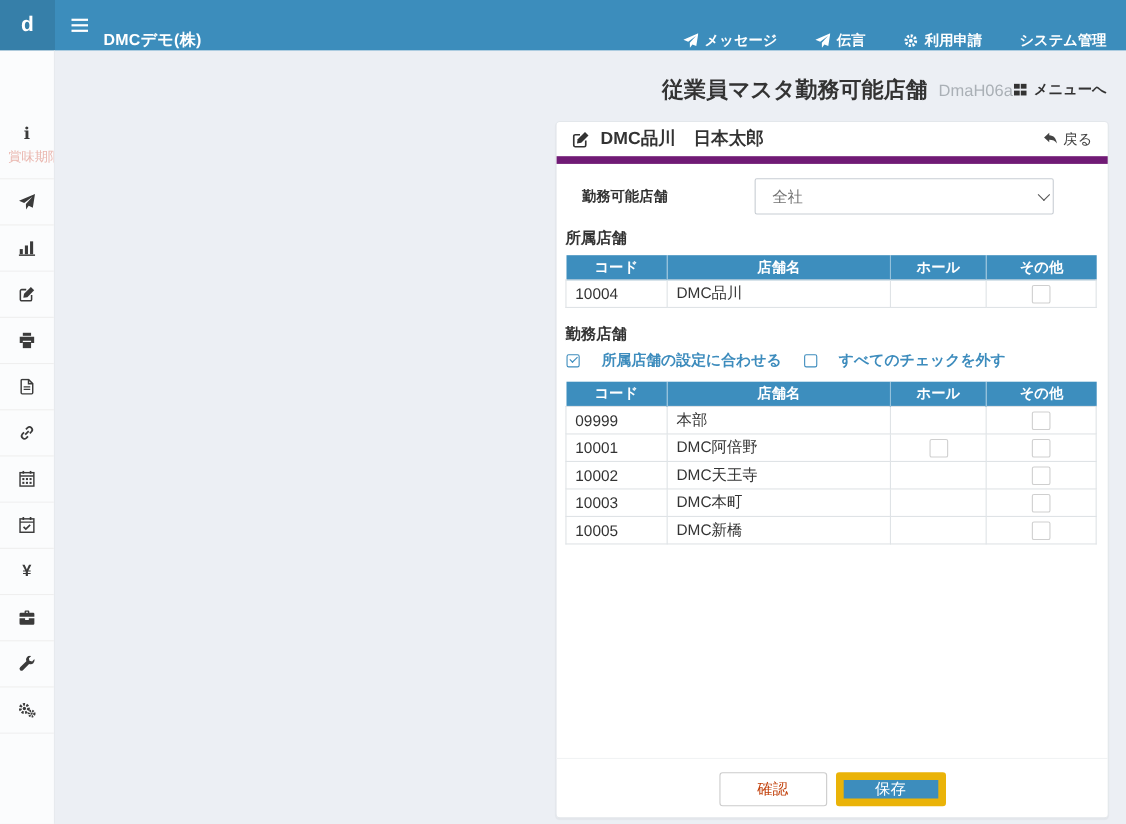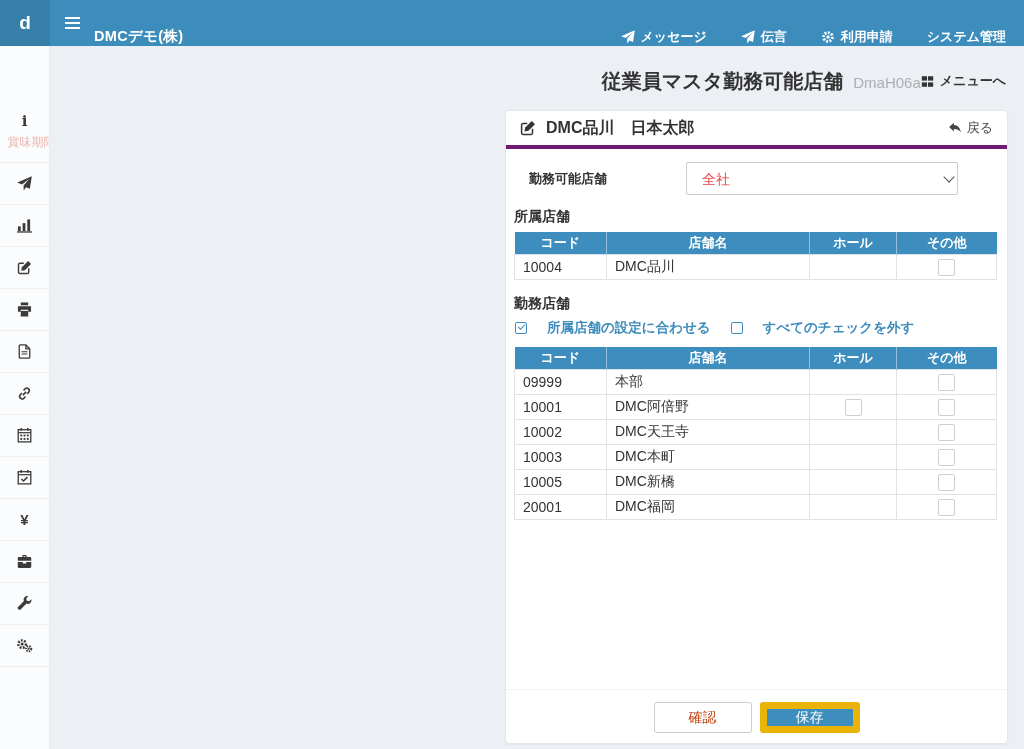--- a/index.html
+++ b/index.html
@@ -45,33 +45,33 @@
   .content-header { flex:0 0 64px; display:flex; align-items:center; padding:6px 2px 0 4px; }
   .page-title { font-size:20px; font-weight:bold; color:#333; }
   .page-code { font-size:15px; color:#aab0b6; margin-left:10px; padding-top:3px; }
   .menu-link { margin-left:auto; display:flex; align-items:center; gap:6px; font-size:13px;
                font-weight:600; color:#333; cursor:pointer; }
 
   .card { background:#fff; border:1px solid #e3e7eb; border-radius:4px; flex:1;
           display:flex; flex-direction:column; margin-bottom:5px; min-height:0;
           box-shadow:0 1px 1px rgba(0,0,0,.04); }
   .card-header { flex:0 0 38px; display:flex; align-items:center; padding:0 14px;
-                 border-bottom:4px solid #701a75; }
+                 border-bottom:7px solid #701a75; }
   .record-title { display:flex; align-items:center; gap:10px; font-size:16px; font-weight:bold;
                   color:#333; }
   .back-link { margin-left:auto; display:flex; align-items:center; gap:5px; font-size:13px;
                color:#444; cursor:pointer; }
 
   .card-body { flex:1; padding:7px 10px 0 8px; overflow:hidden; }
 
   .form-row { display:flex; align-items:center; padding-left:15px; margin:6px 0 13px 0; }
   .form-label { width:157px; font-size:13px; font-weight:bold; color:#333; }
   .select-wrap { position:relative; width:280px; }
   .select-wrap select { width:272px; height:33px; border:1px solid #c8cdd3; border-radius:2px;
-      background:#fff; font-size:14px; color:#ef4444; padding:0 30px 0 15px;
+      background:#fff; font-size:14px; color:#737373; padding:0 30px 0 15px;
       appearance:none; -webkit-appearance:none; outline:none;
       font-family:"Liberation Sans","DejaVu Sans",sans-serif; }
   .select-wrap .chev { position:absolute; right:13px; top:11px; width:8px; height:8px;
       border-right:1.6px solid #555; border-bottom:1.6px solid #555; transform:rotate(45deg);
       pointer-events:none; }
 
   .section-label { font-size:14px; font-weight:bold; color:#333; margin:2px 0 6px 0; }
   .section-label.work { margin-top:15px; }
 
   .work-options { display:flex; gap:20px; margin:4px 0 10px 1px; }
@@ -366,26 +366,20 @@
                 <td>DMC本町</td>
                 <td class="c"></td>
                 <td class="c"><span class="checkbox"></span></td>
               </tr>
               <tr>
                 <td>10005</td>
                 <td>DMC新橋</td>
                 <td class="c"></td>
                 <td class="c"><span class="checkbox"></span></td>
               </tr>
-              <tr>
-                <td>20001</td>
-                <td>DMC福岡</td>
-                <td class="c"></td>
-                <td class="c"><span class="checkbox"></span></td>
-              </tr>
             </tbody>
           </table>
 
         </div>
 
         <div class="card-footer">
           <button class="btn btn-confirm">確認</button>
           <button class="btn btn-save">保存</button>
         </div>
 

